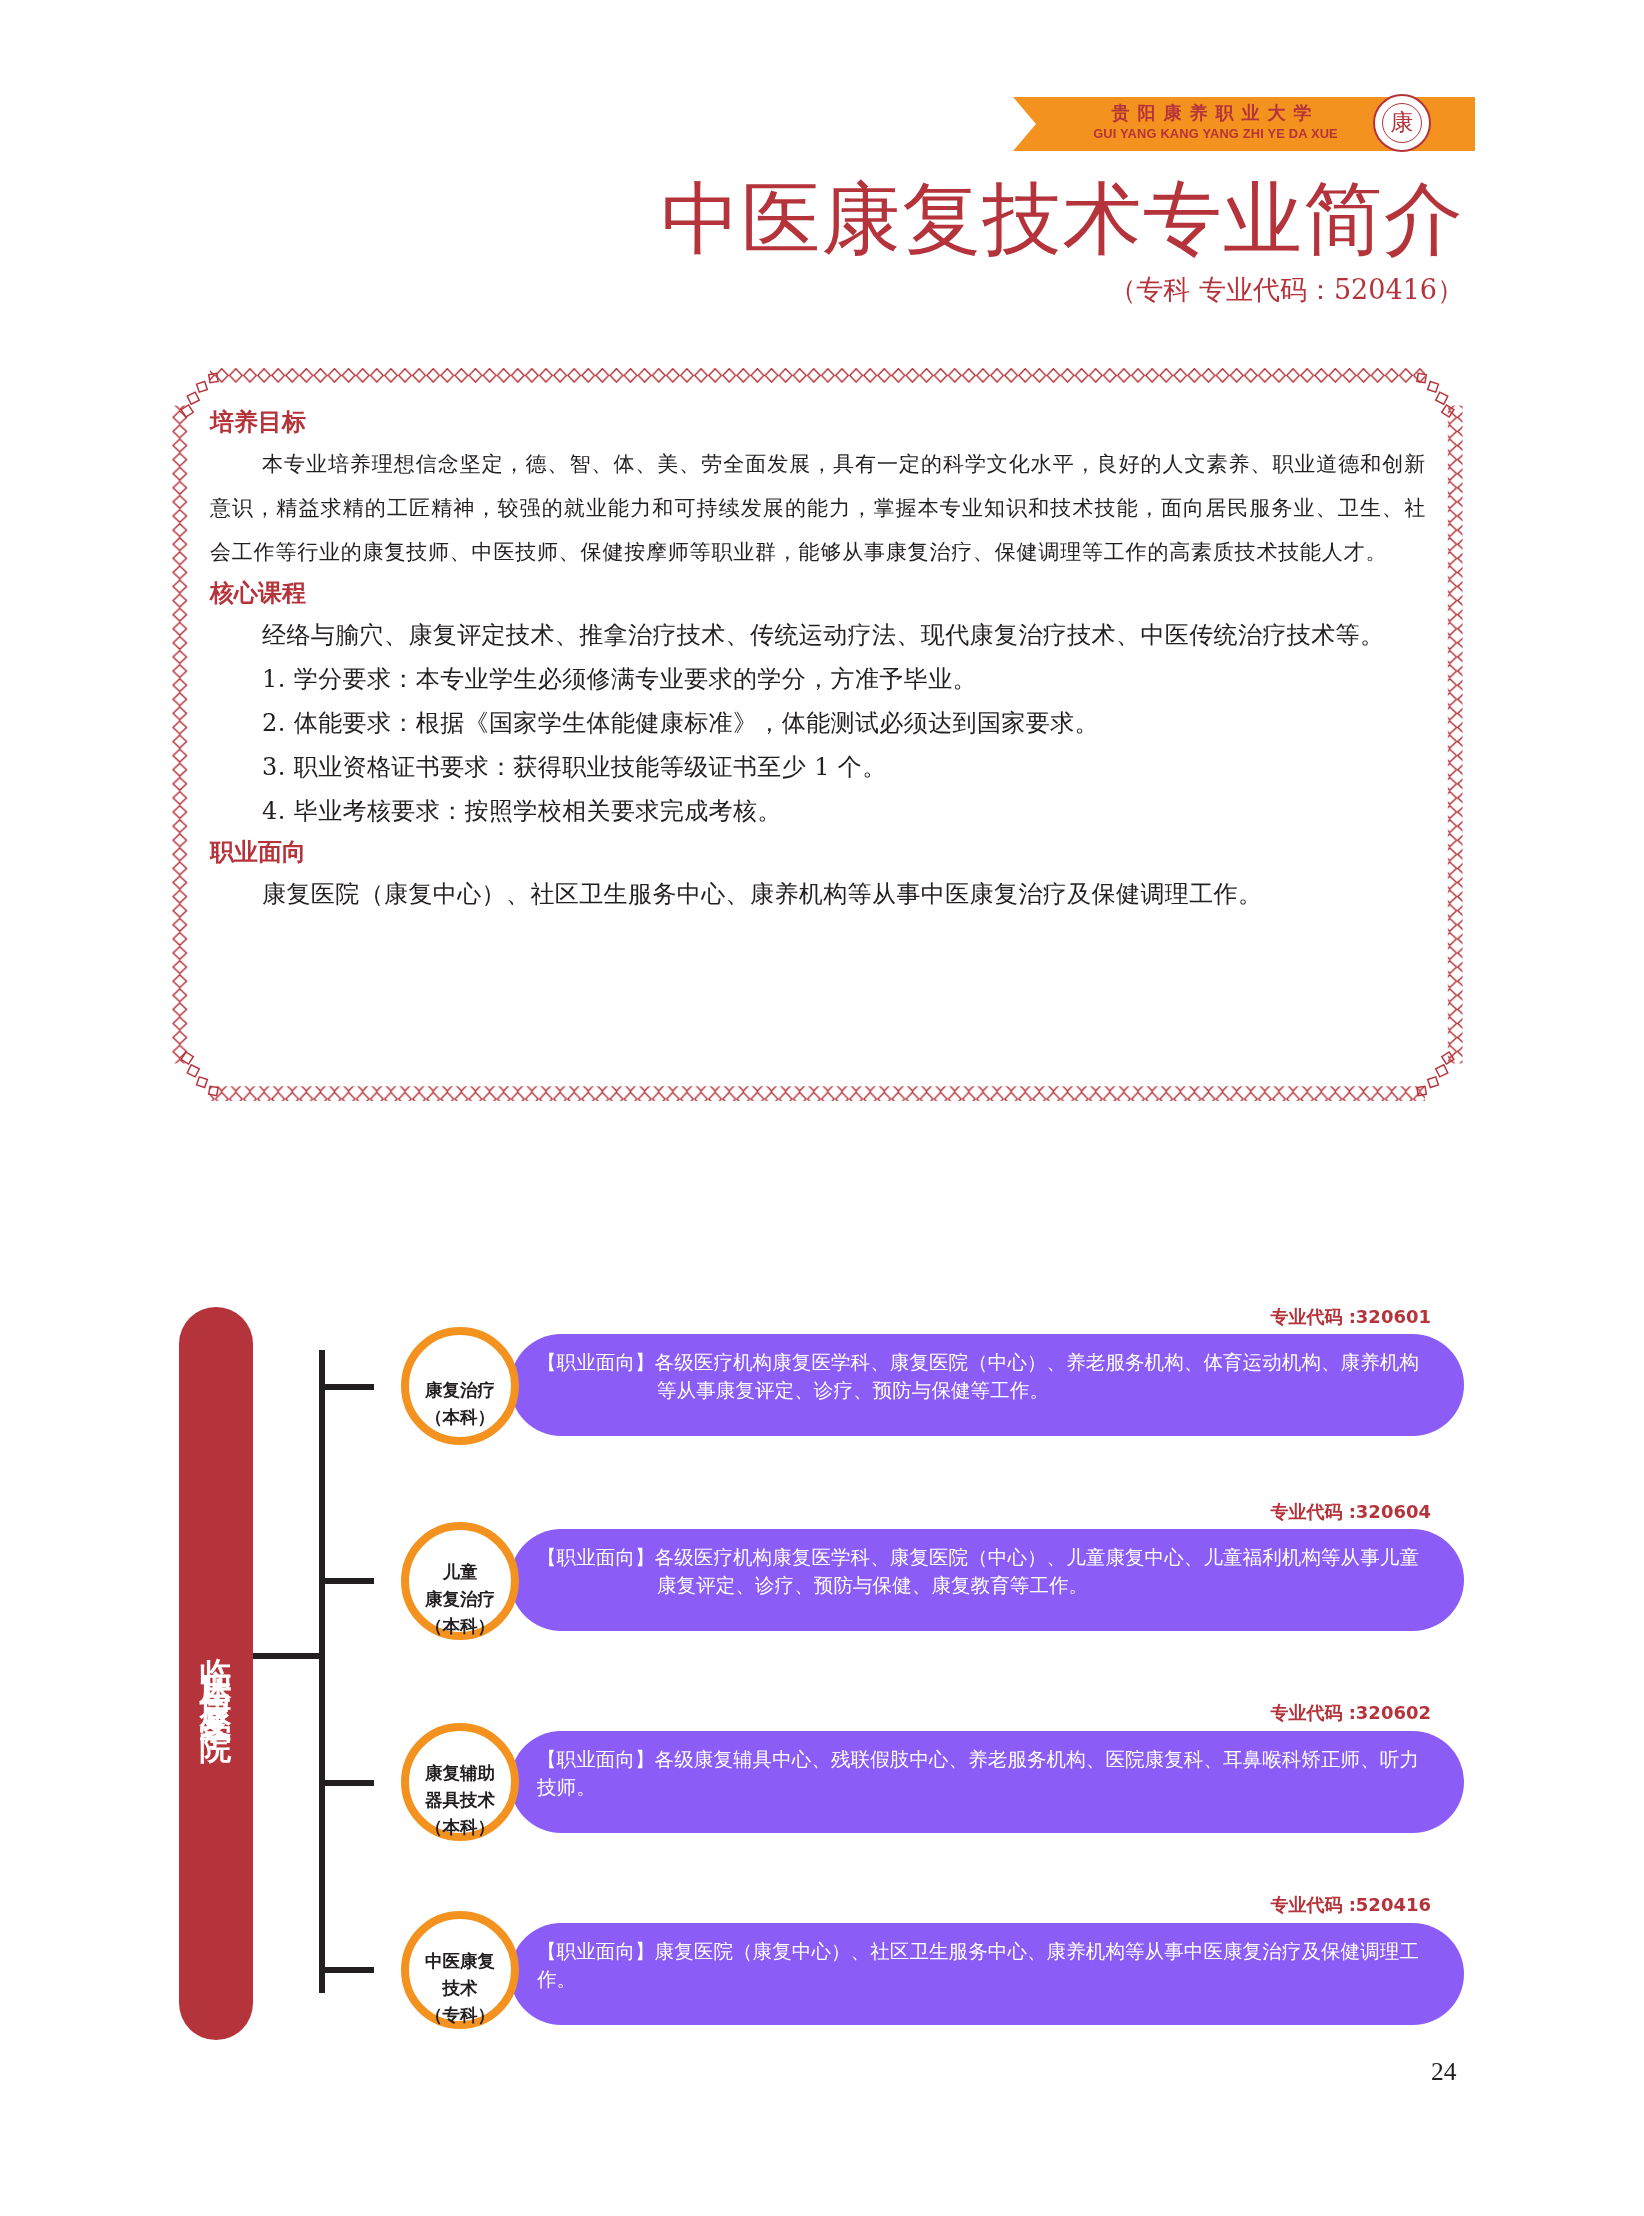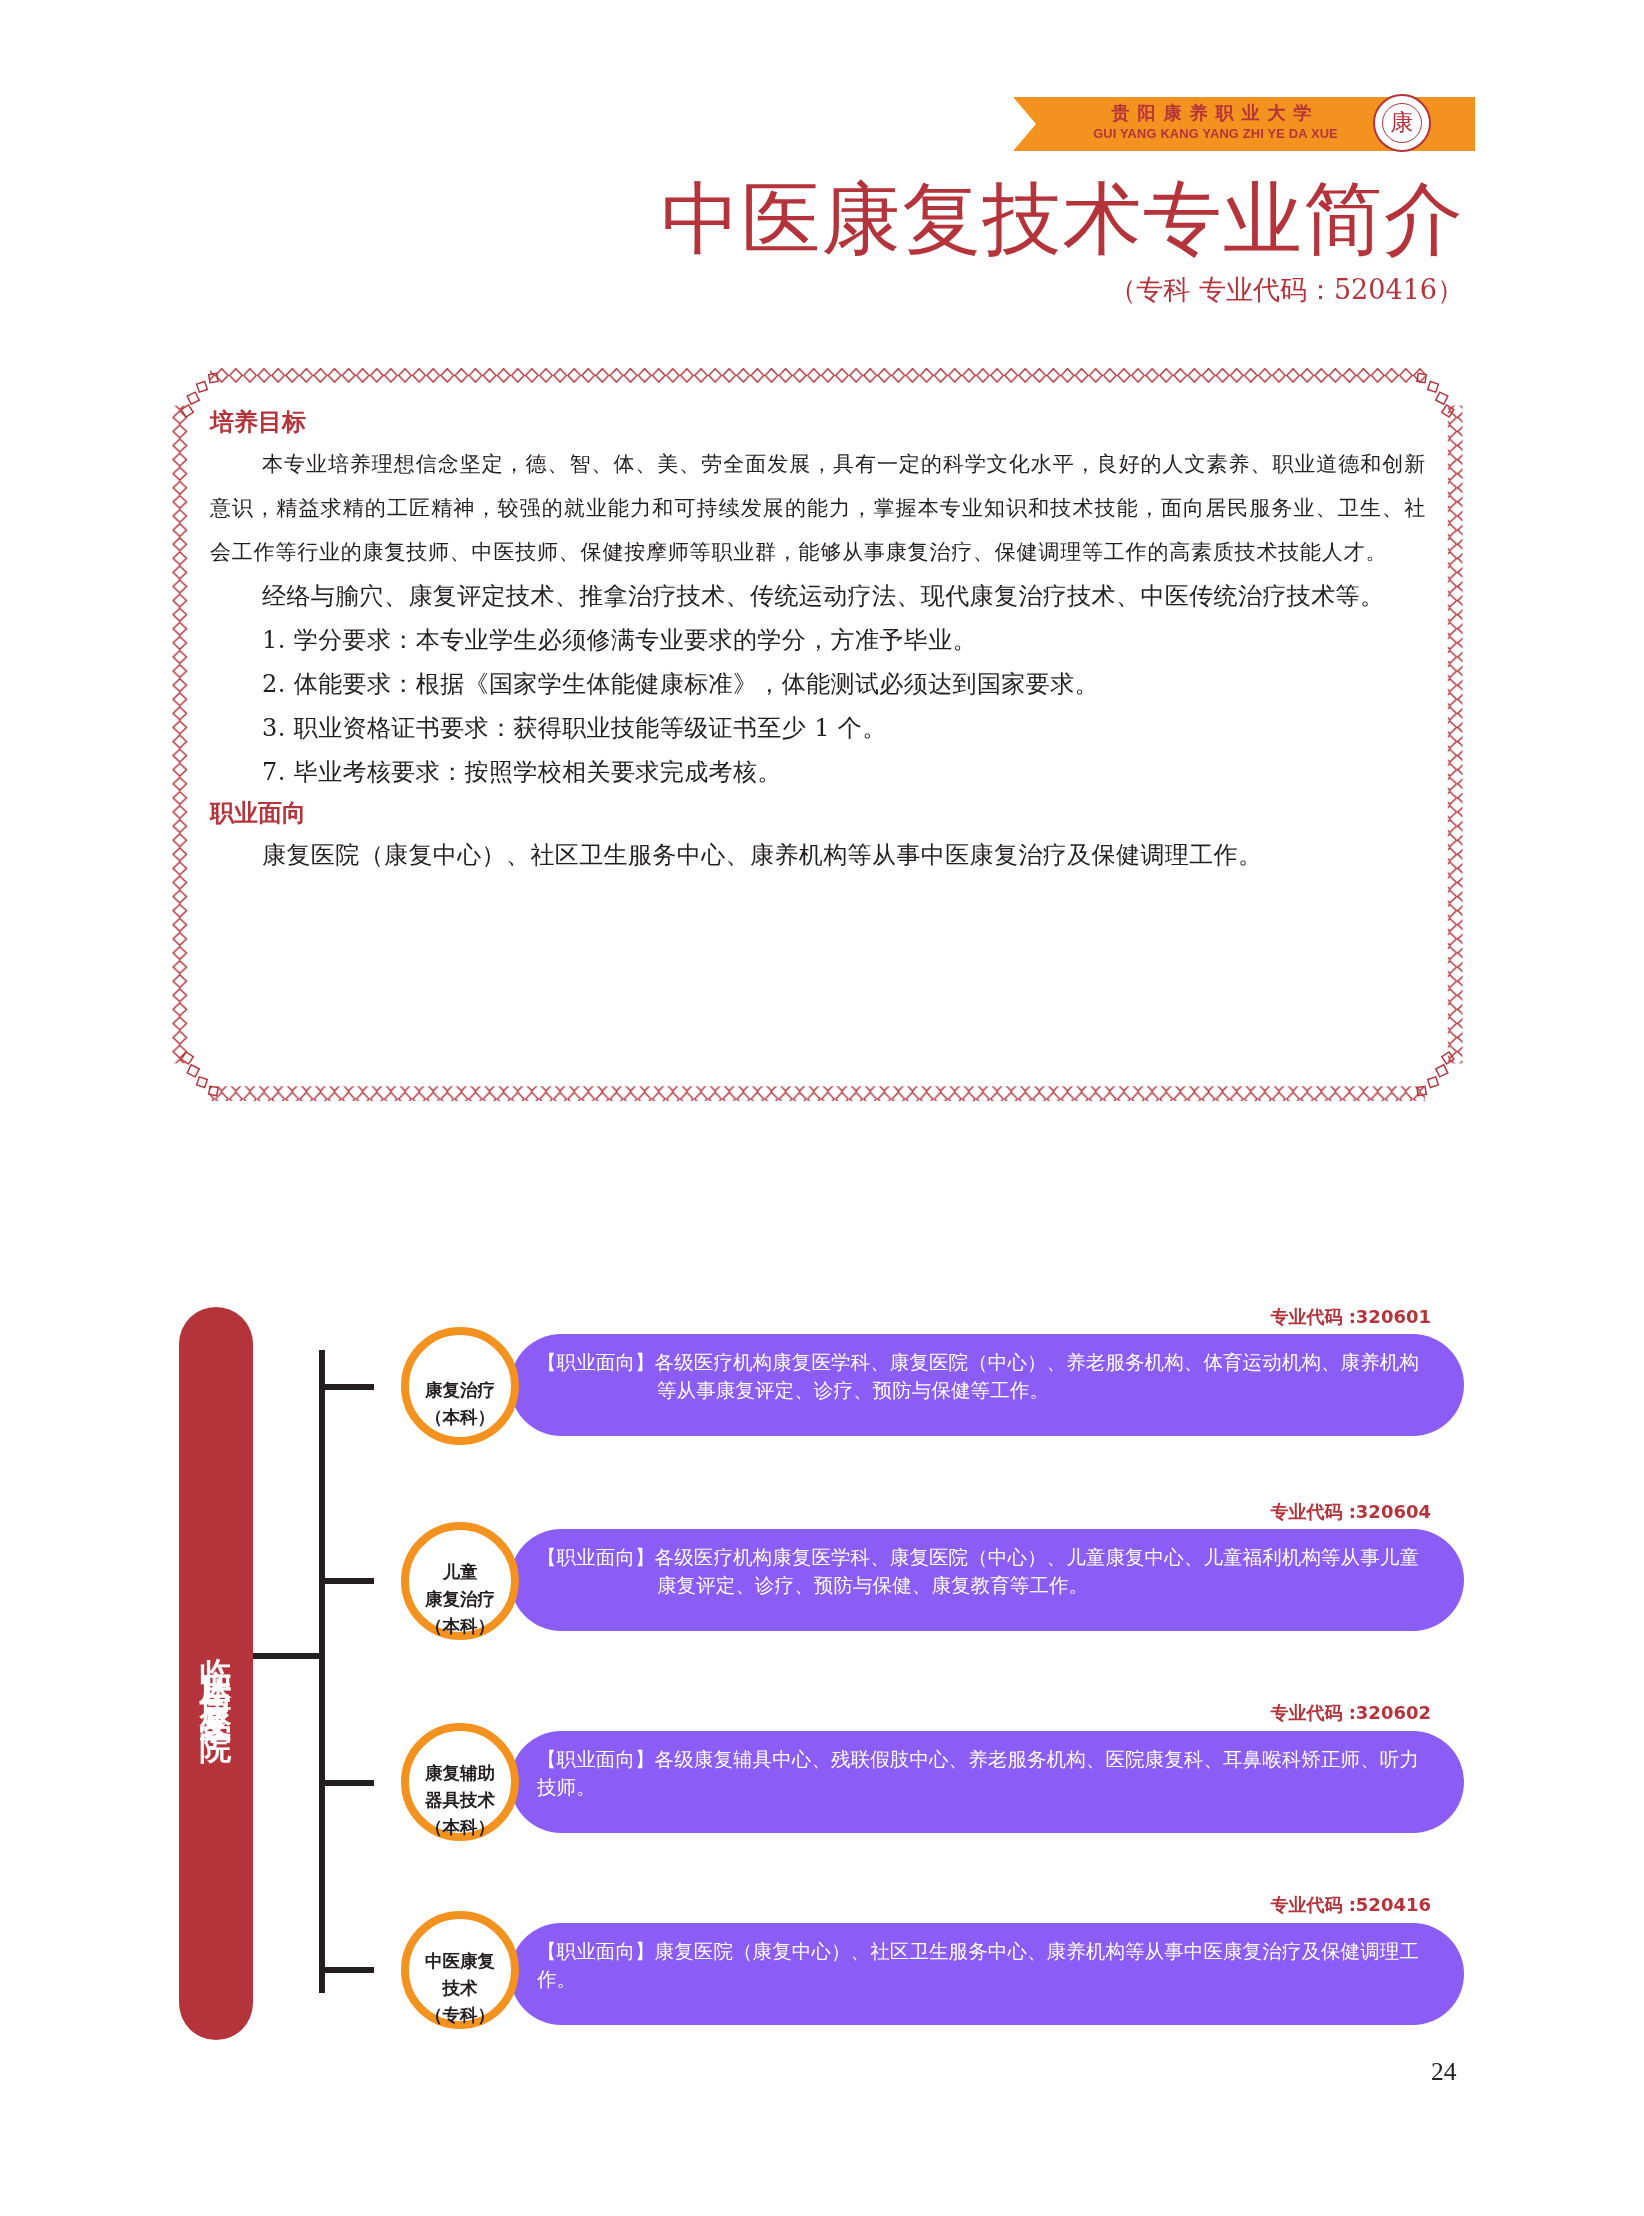--- a/index.html
+++ b/index.html
@@ -120,26 +120,27 @@
         <path d="M1900 1050 L1888 1056 L1882 1044 L1894 1038 Z"></path>
       <path d="M1886 1068 L1874 1072 L1870 1060 L1882 1056 Z"></path>
         <path d="M1868 1082 L1856 1084 L1854 1072 L1866 1070 Z"></path>
     </g>
   </svg>
 
   <div class="intro-content">
     <div class="sec-head">培养目标</div>
     <div class="para">本专业培养理想信念坚定，德、智、体、美、劳全面发展，具有一定的科学文化水平，良好的人文素养、职业道德和创新意识，精益求精的工匠精神，较强的就业能力和可持续发展的能力，掌握本专业知识和技术技能，面向居民服务业、卫生、社会工作等行业的康复技师、中医技师、保健按摩师等职业群，能够从事康复治疗、保健调理等工作的高素质技术技能人才。</div>
 
+    <div class="sec-head">核心课程</div>
     <div class="line-indent">经络与腧穴、康复评定技术、推拿治疗技术、传统运动疗法、现代康复治疗技术、中医传统治疗技术等。</div>
 
     <div class="req-item">1. 学分要求：本专业学生必须修满专业要求的学分，方准予毕业。</div>
     <div class="req-item">2. 体能要求：根据《国家学生体能健康标准》，体能测试必须达到国家要求。</div>
     <div class="req-item">3. 职业资格证书要求：获得职业技能等级证书至少 1 个。</div>
-    <div class="req-item">7. 毕业考核要求：按照学校相关要求完成考核。</div>
+    <div class="req-item">4. 毕业考核要求：按照学校相关要求完成考核。</div>
 
     <div class="sec-head">职业面向</div>
     <div class="line-indent">康复医院（康复中心）、社区卫生服务中心、康养机构等从事中医康复治疗及保健调理工作。</div>
   </div>
 </div>
 
 <div class="dept-bar">
   <span class="dept-label">临床与康复学院</span>
 </div>
 <div class="tree-root"></div>

